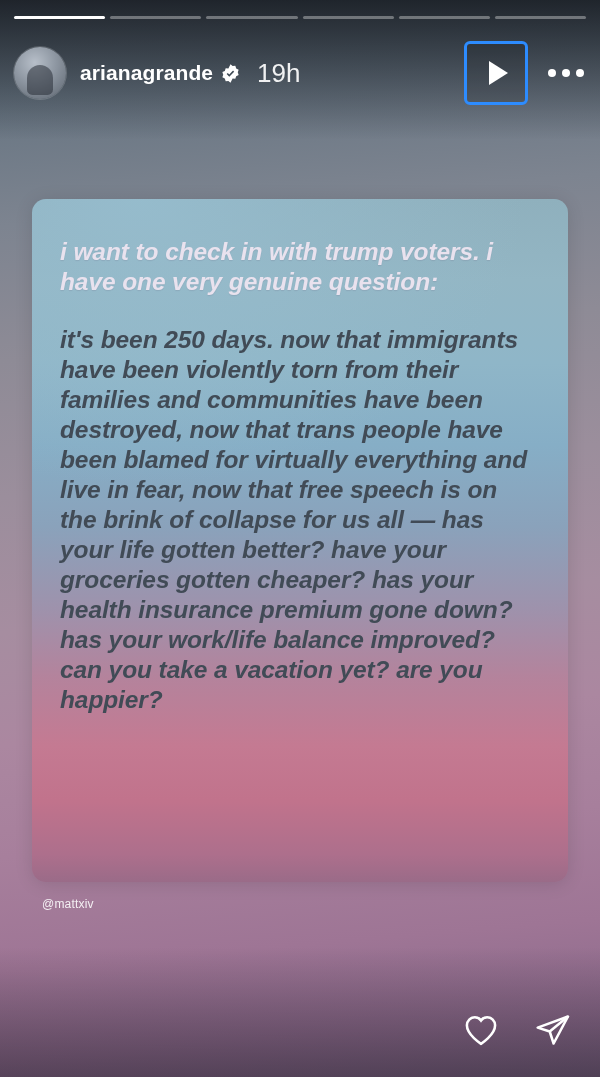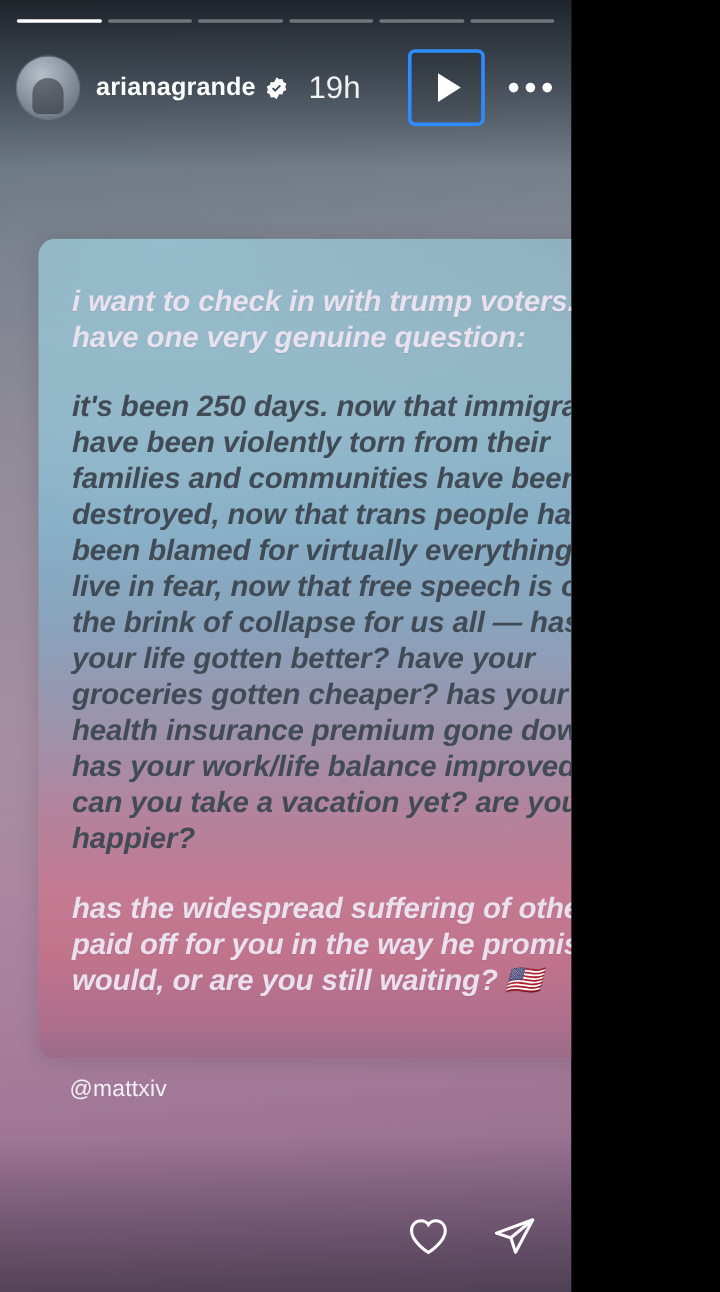--- a/index.html
+++ b/index.html
@@ -5,21 +5,21 @@
   html, body {
     margin: 0;
     padding: 0;
     background: #000;
   }
   body {
     font-family: "Liberation Sans", sans-serif;
   }
   .story {
     position: relative;
-    width: 476px;
+    width: 600px;
     height: 1077px;
     overflow: hidden;
     background: linear-gradient(175deg,
         #5e6b78 0%,
         #667481 8%,
         #7d8490 20%,
         #8e8b96 32%,
         #9b8e9c 44%,
         #a68da0 56%,
         #ab87a0 66%,
@@ -192,24 +192,24 @@
     color: #e9e2ee;
     text-shadow: 0 1px 1px rgba(80,60,90,0.12);
   }
   .para.dark {
     color: #414b56;
   }
   .para:last-child { margin-bottom: 0; }
 
   .credit {
     position: absolute;
-    left: 58px;
+    left: 42px;
     top: 897px;
     color: rgba(255,255,255,0.88);
-    font-size: 19px;
+    font-size: 12px;
     letter-spacing: 0.2px;
   }
 
   
   .actions {
     position: absolute;
     right: 28px;
     bottom: 28px;
     display: flex;
     align-items: center;
@@ -261,21 +261,20 @@
       <span class="dot"></span>
       <span class="dot"></span>
       <span class="dot"></span>
     </div>
   </div>
 
   <div class="card">
     <div class="card-inner">
       <p class="para light">i want to check in with trump voters. i have one very genuine question:</p>
       <p class="para dark">it's been 250 days. now that immigrants have been violently torn from their families and communities have been destroyed, now that trans people have been blamed for virtually everything and live in fear, now that free speech is on the brink of collapse for us all — has your life gotten better? have your groceries gotten cheaper? has your health insurance premium gone down? has your work/life balance improved? can you take a vacation yet? are you happier?</p>
-      <p class="para light">has the widespread suffering of others paid off for you in the way he promised it would, or are you still waiting? 🇺🇸</p>
     </div>
   </div>
 
   <div class="credit">@mattxiv</div>
 
   <div class="actions">
     <div class="icon-btn">
       <svg width="36" height="34" viewBox="0 0 24 22">
         <path d="M12 20.2S2.6 14.3 2.6 7.9C2.6 4.8 5 2.5 7.9 2.5c1.9 0 3.3 1 4.1 2.2.8-1.2 2.2-2.2 4.1-2.2 2.9 0 5.3 2.3 5.3 5.4 0 6.4-9.4 12.3-9.4 12.3z" fill="none" stroke="#ffffff" stroke-width="1.7"></path>
       </svg>

